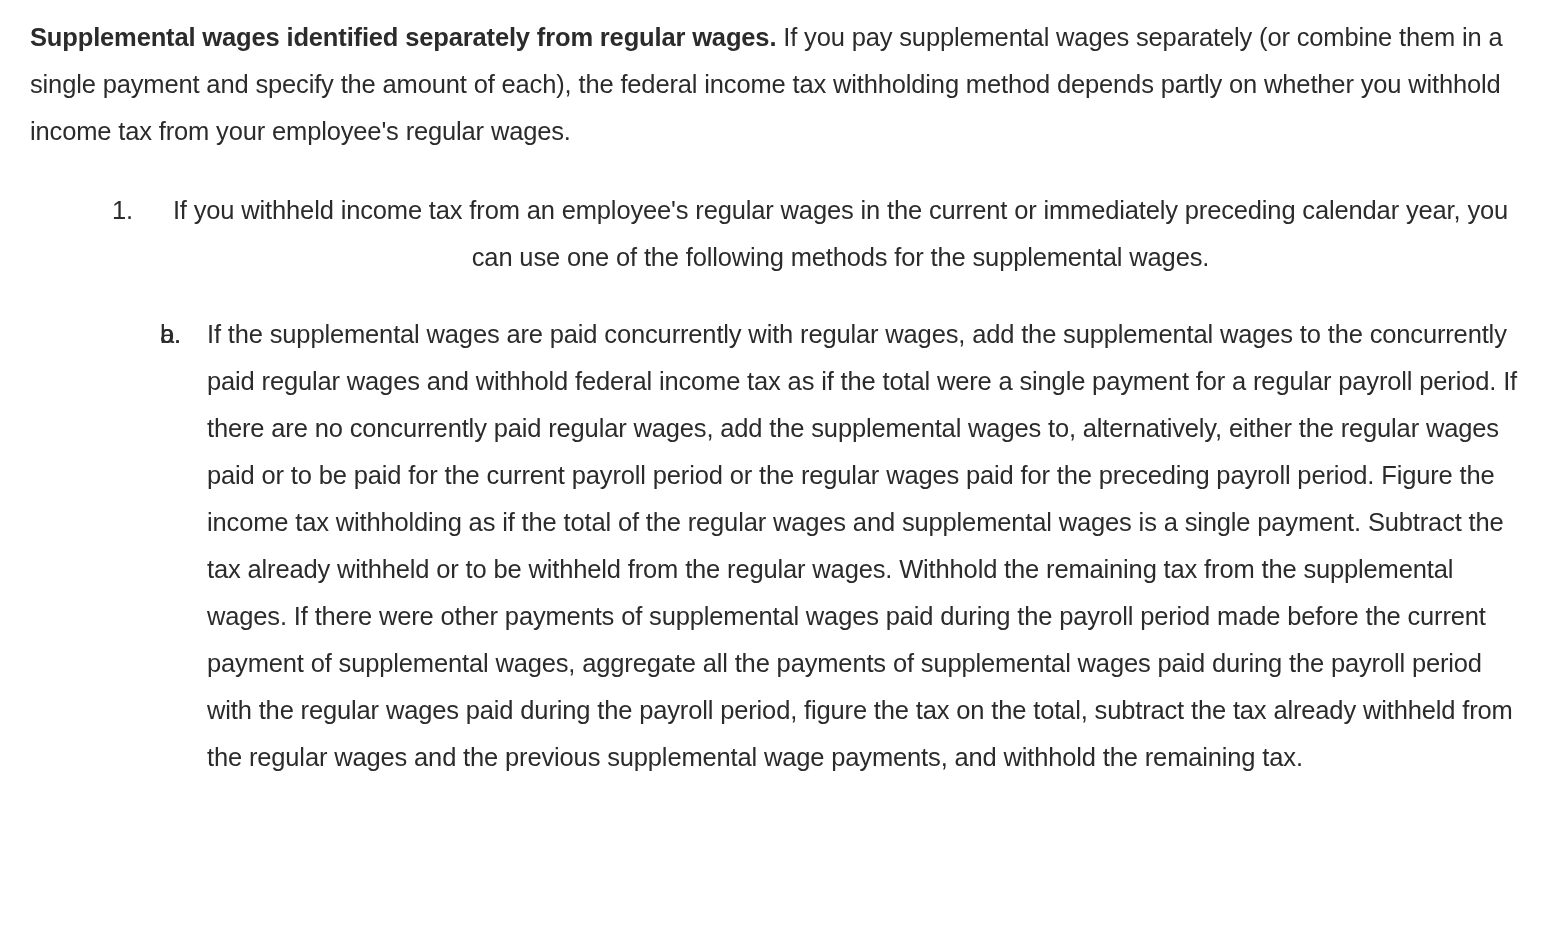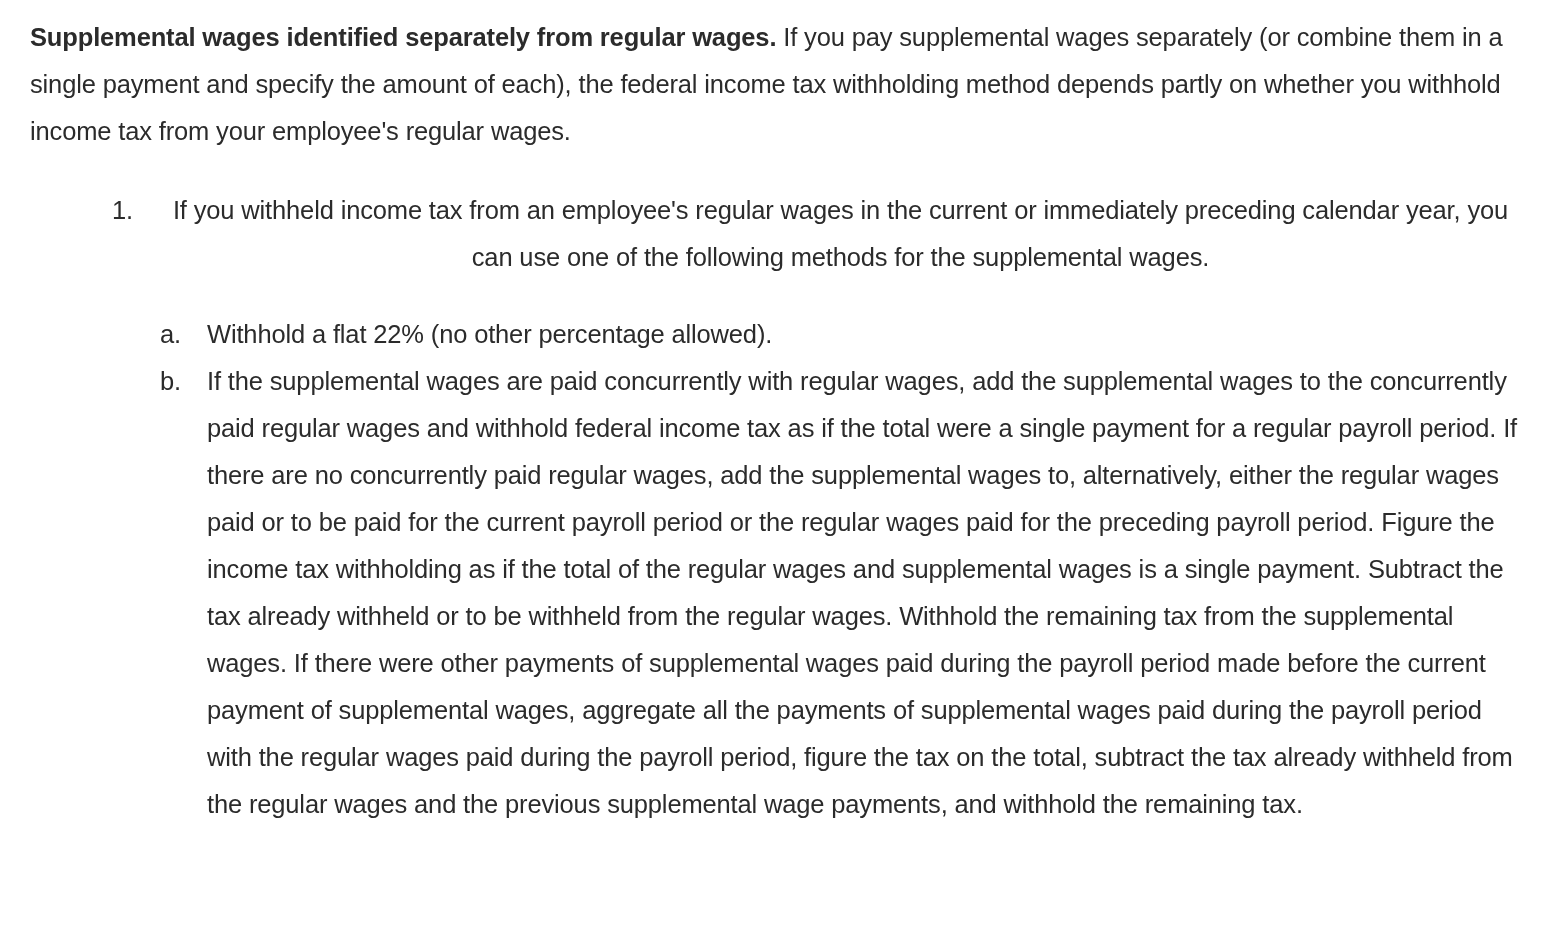--- a/index.html
+++ b/index.html
@@ -100,21 +100,20 @@
   <ol class="num-list">
     <li class="num-item">
       <span class="marker">1.</span>
       <span class="num-text">If you withheld income tax from an employee's regular wages in the current or immediately preceding calendar year, you can use one of the following methods for the supplemental wages.</span>
     </li>
   </ol>
 
   <ol class="alpha-list">
     <li class="alpha-item">
       <span class="marker">a.</span>
-      <span class="alpha-text">Withhold a flat 22% (no other percentage allowed).</span>
     </li>
     <li class="alpha-item">
       <span class="marker">b.</span>
       <span class="alpha-text">If the supplemental wages are paid concurrently with regular wages, add the supplemental wages to the concurrently paid regular wages and withhold federal income tax as if the total were a single payment for a regular payroll period. If there are no concurrently paid regular wages, add the supplemental wages to, alternatively, either the regular wages paid or to be paid for the current payroll period or the regular wages paid for the preceding payroll period. Figure the income tax withholding as if the total of the regular wages and supplemental wages is a single payment. Subtract the tax already withheld or to be withheld from the regular wages. Withhold the remaining tax from the supplemental wages. If there were other payments of supplemental wages paid during the payroll period made before the current payment of supplemental wages, aggregate all the payments of supplemental wages paid during the payroll period with the regular wages paid during the payroll period, figure the tax on the total, subtract the tax already withheld from the regular wages and the previous supplemental wage payments, and withhold the remaining tax.</span>
     </li>
   </ol>
 
 </div>
 
 </body></html>

